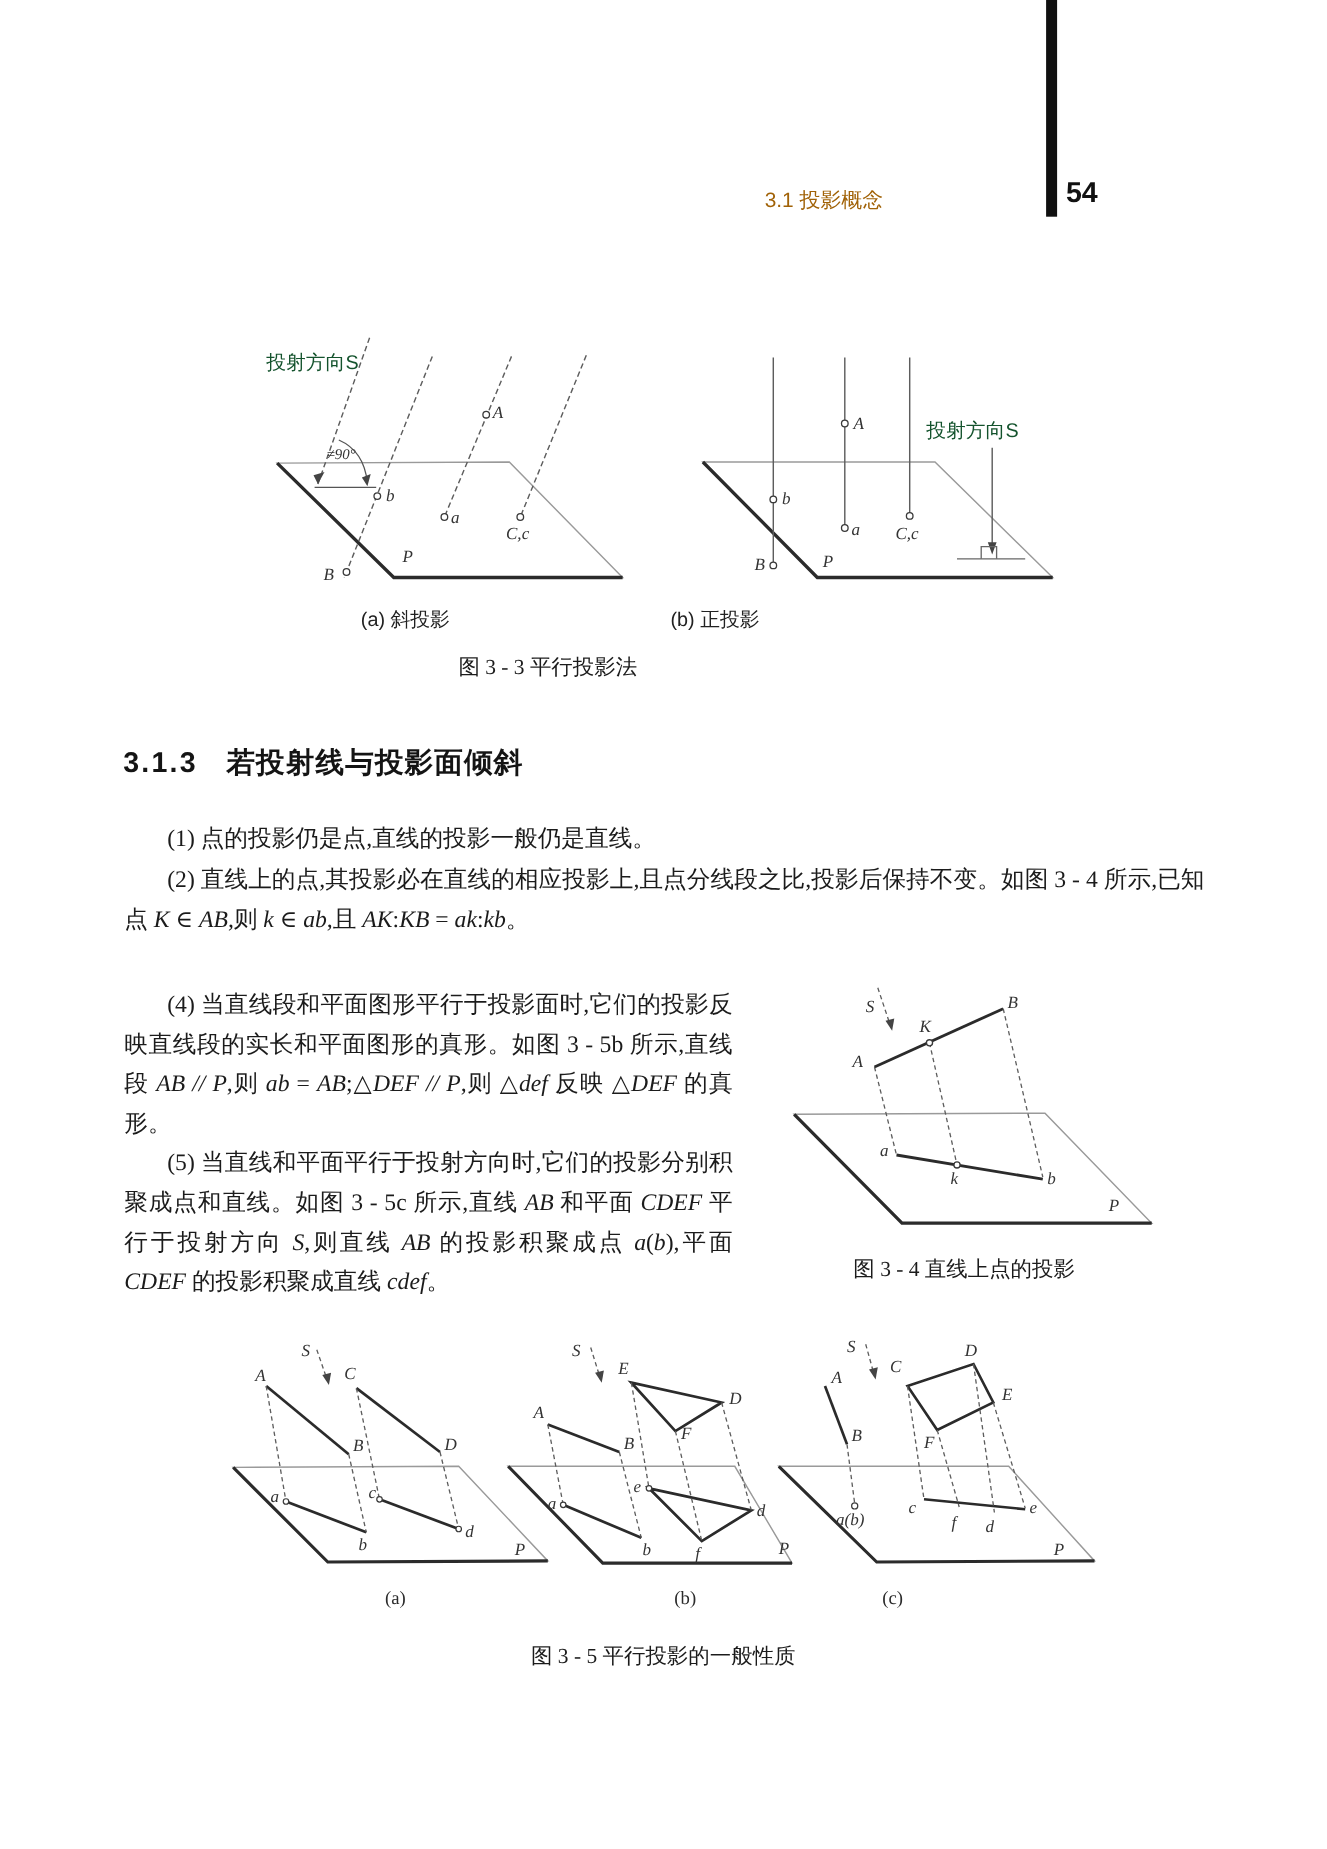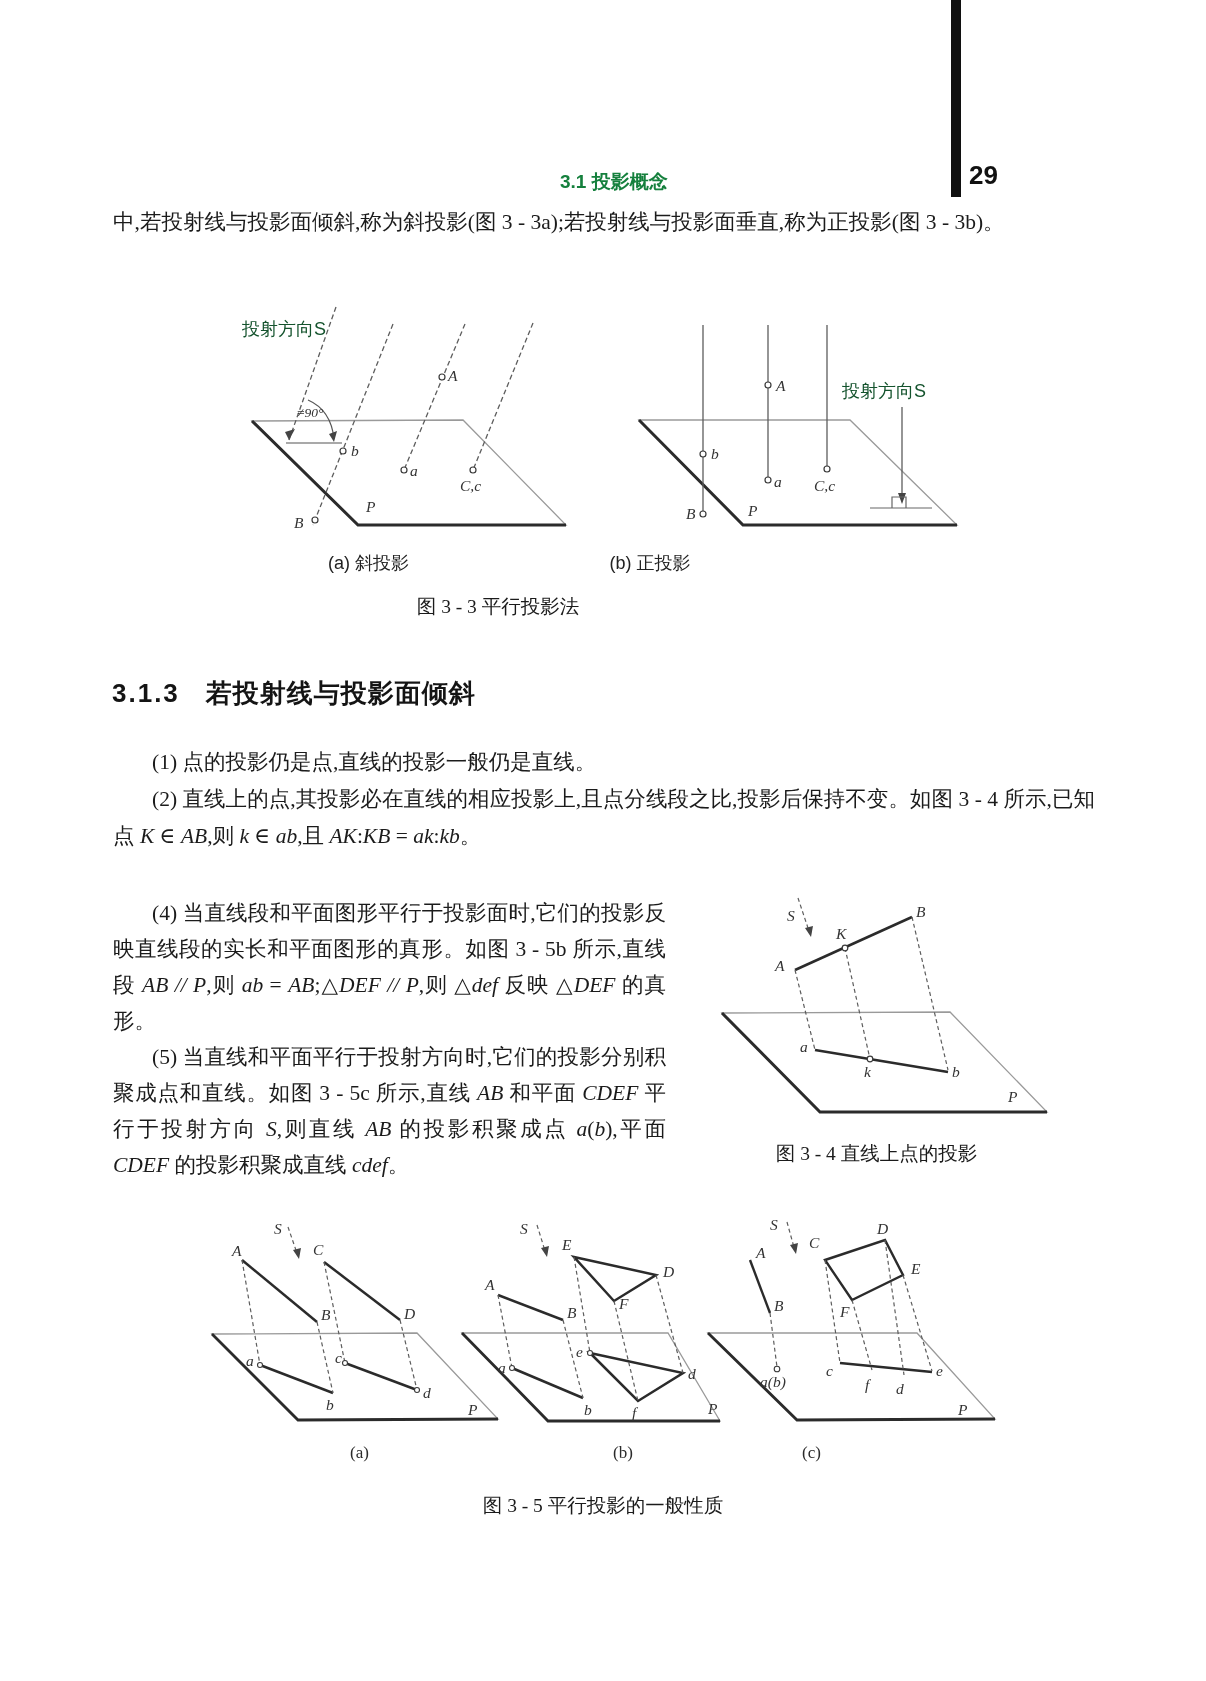--- a/index.html
+++ b/index.html
@@ -1,21 +1,21 @@
 <!DOCTYPE html>
 <html><head>
 <meta charset="utf-8">
 <style>
   * { margin:0; padding:0; box-sizing:border-box; }
   html,body { background:#ffffff; }
   .page { position:relative; width:1206px; height:1681px; background:#ffffff;
           font-family:"Liberation Serif","DejaVu Serif",serif; color:#1c1c1c; overflow:hidden; }
   .edge-bar { position:absolute; left:951px; top:0; width:10px; height:197px; background:#101010; }
-  .header-sec { position:absolute; left:560px; top:169px; width:378px; text-align:left;
-                font-family:"Liberation Sans","DejaVu Sans",sans-serif; font-size:19px; color:#15803d;font-weight:bold; }
+  .header-sec { position:absolute; left:560px; top:169px; width:378px; text-align:center;
+                font-family:"Liberation Sans","DejaVu Sans",sans-serif; font-size:19px; color:#a16207; }
   .page-num { position:absolute; left:969px; top:160px; font-family:"Liberation Sans","DejaVu Sans",sans-serif;
               font-size:26px; font-weight:600; color:#111; }
   .bodytext { font-size:21.5px; line-height:37px; text-align:justify; color:#1b1b1b; }
   .intro { position:absolute; left:113px; top:204px; width:982px; }
   .sec-head { position:absolute; left:112px; top:676px; font-family:"Liberation Sans","DejaVu Sans",sans-serif;
               font-size:26px; font-weight:600; color:#141414; letter-spacing:1px; }
   .sec-head .num { margin-right:26px; letter-spacing:2px; }
   .para-items { position:absolute; left:113px; top:744px; width:982px; }
   .para-items p, .para-45 p { text-indent:39px; }
   .para-45 { position:absolute; left:113px; top:895px; width:553px; line-height:36px; }
@@ -32,23 +32,22 @@
   .subcap { position:absolute; font-size:18px; color:#222; text-align:center;
             font-family:"Liberation Sans","DejaVu Sans",sans-serif; }
 </style>
 </head>
 <body>
 
 <div class="page">
 
   <div class="edge-bar"></div>
   <div class="header-sec">3.1  投影概念</div>
-  <div class="page-num">29</div>
-
-  <p class="bodytext intro">中,若投射线与投影面倾斜,称为斜投影(图 3 - 3a);若投射线与投影面垂直,称为正投影(图 3 - 3b)。</p>
+  <div class="page-num">54</div>
+
 
   <div class="fig" style="left:190px; top:292px; width:410px; height:258px;">
     <svg width="410" height="258" viewBox="0 0 410 258">
       <g fill="none">
         <polygon points="62,129 273,128 376,233 168,233" stroke="#9a9a9a" stroke-width="1.3"></polygon>
         <polyline points="62,129 168,233 376,233" stroke="#2b2b2b" stroke-width="3"></polyline>
       </g>
       <g stroke="#5d5d5d" stroke-width="1.3" stroke-dasharray="5,3" fill="none">
         <line x1="146" y1="15" x2="99" y2="148"></line>
         <line x1="203" y1="32" x2="123" y2="233"></line>

